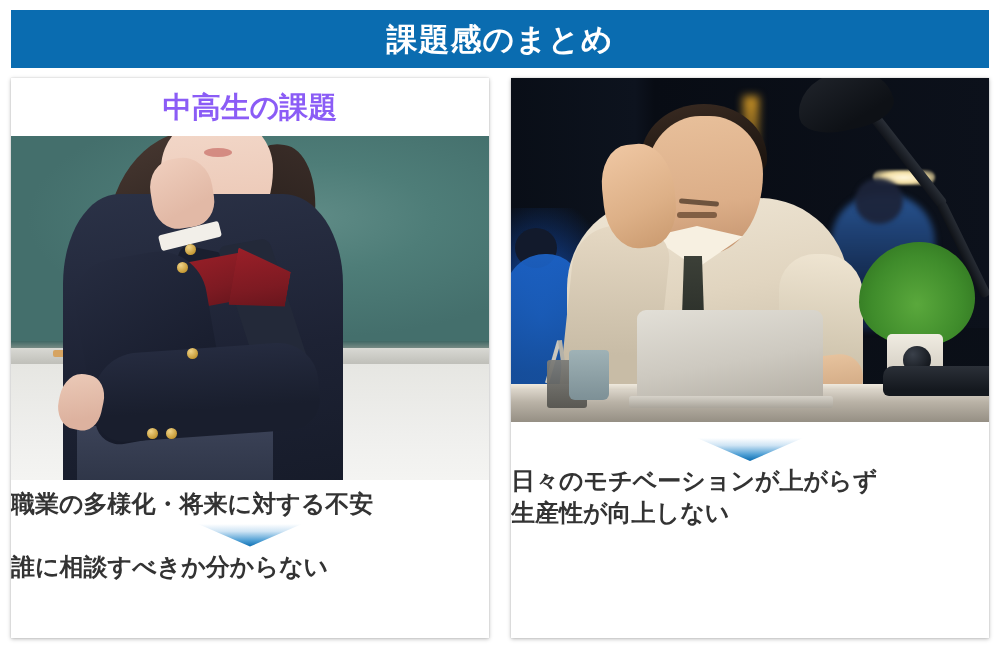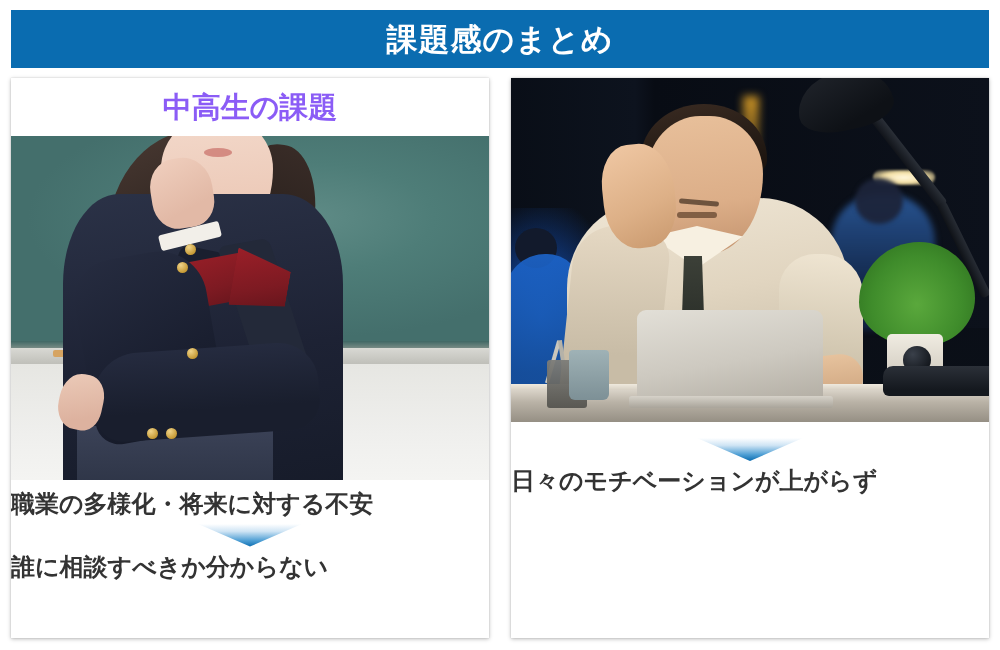--- a/index.html
+++ b/index.html
@@ -630,16 +630,17 @@
       <div class="of-laptop-base"></div>
       <div class="of-pen"></div>
       <div class="of-pen2"></div>
       <div class="of-penholder"></div>
       <div class="of-cup"></div>
     </div>
 
     <div class="caption">
       <div class="arrow"></div>
       <div class="cap-bottom">日々のモチベーションが上がらず</div>
+      <div class="cap-bottom">生産性が向上しない</div>
     </div>
   </div>
 
 </div>
 
 </body></html>

